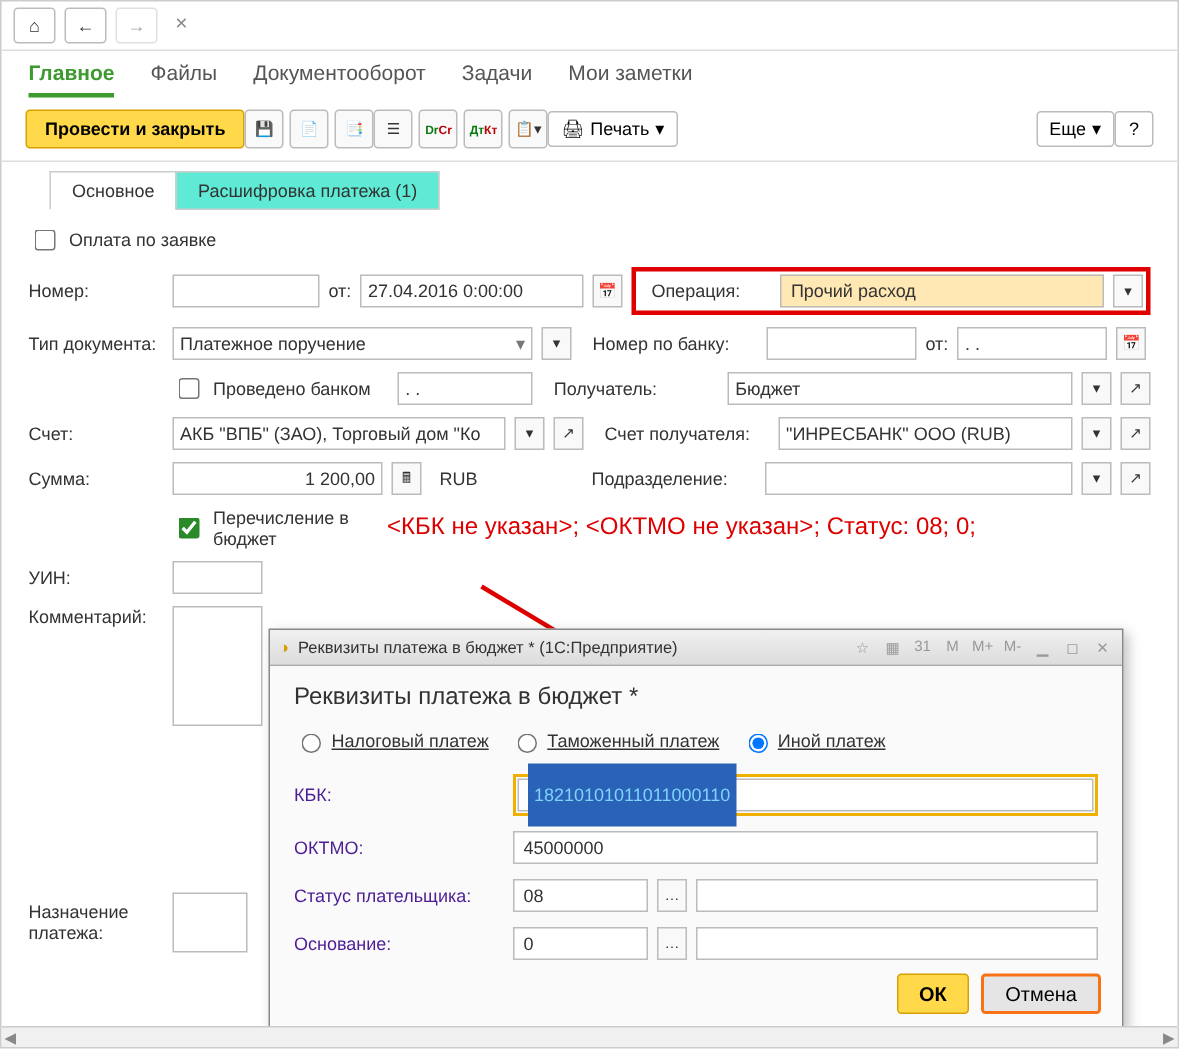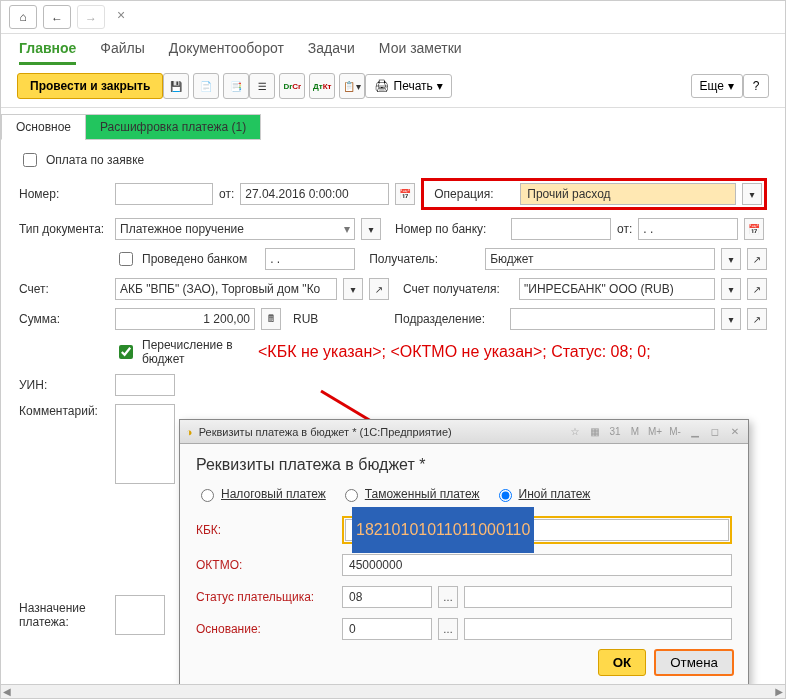--- a/index.html
+++ b/index.html
@@ -102,28 +102,28 @@
     border-radius: 3px;
     cursor: pointer;
     font-size: 12px;
     display: inline-flex;
     align-items: center;
     gap: 4px;
   }
   .sub-tabs {
     display: flex;
     gap: 0;
-    padding: 6px 0 0;
+    padding: 6px 32px 0;
   }
   .sub-tab {
     border: 1px solid #ccc;
     padding: 5px 14px;
     font-size: 12px;
     cursor: pointer;
-    background: #22c55e;
+    background: #5eead4;
     margin-right: -1px;
   }
   .sub-tab.active { background: #fff; border-bottom-color: #fff; }
   .form-area {
     padding: 10px 18px;
     display: flex;
     flex-direction: column;
     gap: 8px;
   }
   .form-row {
@@ -193,42 +193,42 @@
     font-size: 11px;
     border-bottom: 1px solid #aaa;
   }
   .dialog-title-icons { margin-left: auto; display: flex; gap: 6px; color: #999; font-size: 10px; }
   .dlg-icon { width: 14px; text-align: center; cursor: pointer; }
   .dialog-body { padding: 12px 16px; }
   .dlg-heading { font-size: 16px; color: #333; margin-bottom: 12px; }
   .radio-row { display: flex; gap: 14px; align-items: center; margin-bottom: 14px; font-size: 12px; text-decoration: underline; }
   .radio-row label { display: flex; align-items: center; gap: 4px; cursor: pointer; }
   .dlg-row { display: flex; align-items: center; gap: 6px; margin-bottom: 10px; }
-  .dlg-label { width: 140px; color: #b91c1c; font-size: 12px; }
+  .dlg-label { width: 140px; color: #4c1d95; font-size: 12px; }
   .dlg-input {
     border: 1px solid #bbb;
     height: 22px;
     padding: 2px 6px;
     font-size: 12px;
     background: #fff;
     flex: 1;
     display: flex;
     align-items: center;
   }
   .kbk-wrap {
     border: 2px solid #f0b000;
     padding: 1px;
     flex: 1;
     display: flex;
   }
   .kbk-val {
     background: #2a62b7;
-    color: #fdba74;
+    color: #7dd3fc;
     padding: 14px 4px;
-    font-size: 16px;
+    font-size: 12px;
   }
   .dlg-footer {
     position: absolute;
     bottom: 10px;
     right: 14px;
     display: flex;
     gap: 8px;
   }
   .btn-ok { background: #ffd94a; border: 1px solid #d8a000; padding: 4px 14px; font-weight: bold; border-radius: 3px; cursor: pointer; }
   .btn-cancel { background: #e5e5e5; border: 2px solid #f97316; padding: 4px 14px; border-radius: 3px; cursor: pointer; }

